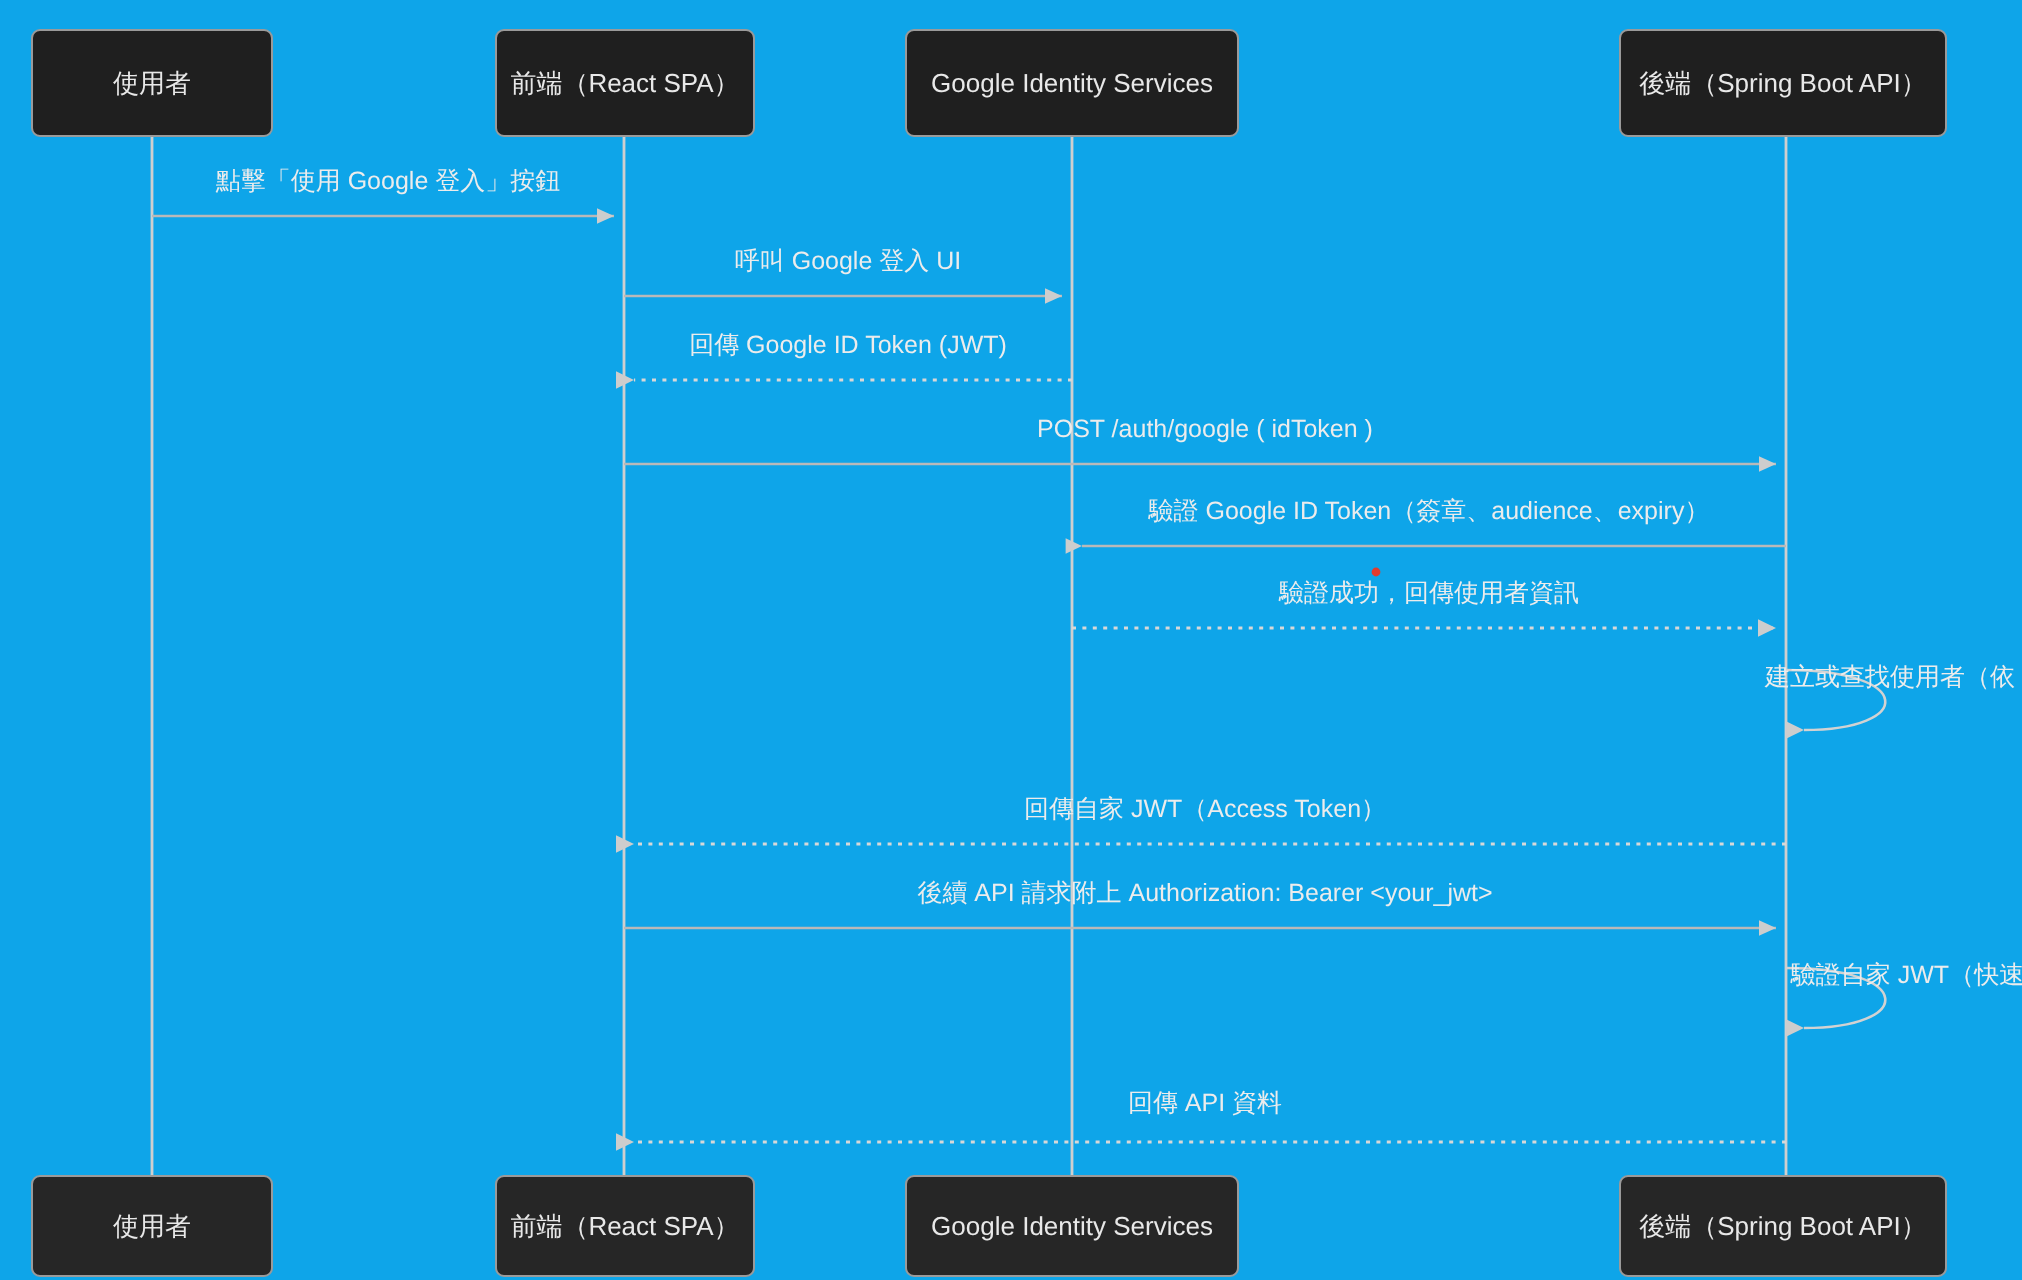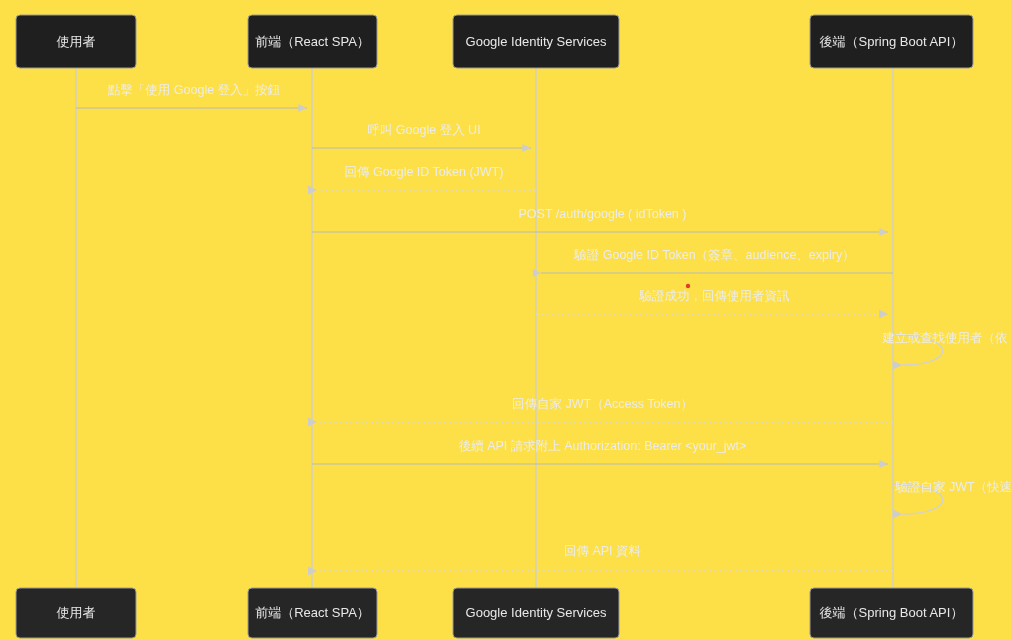--- a/index.html
+++ b/index.html
@@ -11,21 +11,21 @@
   body {
     width: 1011px;
     height: 640px;
     overflow: hidden;
     font-family: "Liberation Sans", "DejaVu Sans", sans-serif;
   }
   #diagram-root {
     position: relative;
     width: 1011px;
     height: 640px;
-    background: #fde047;
+    background: #0ea5e9;
   }
   svg.diagram-canvas {
     position: absolute;
     top: 0;
     left: 0;
     width: 1011px;
     height: 640px;
     display: block;
   }
   .actor-box-rect {

